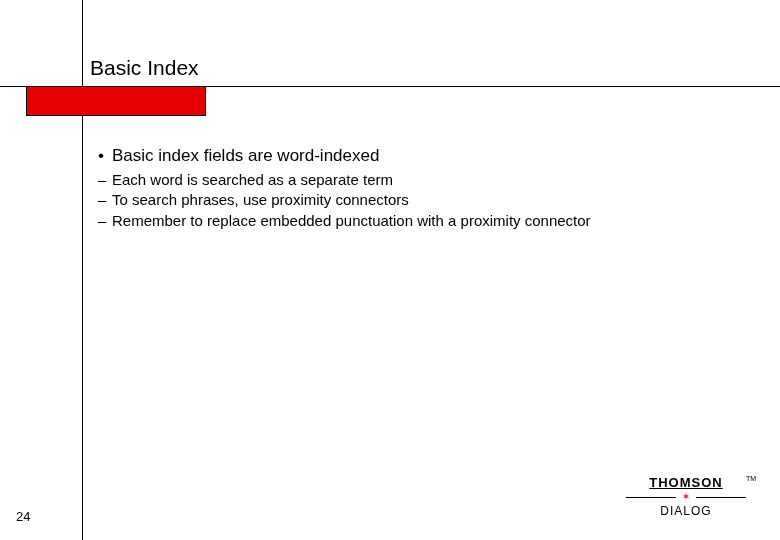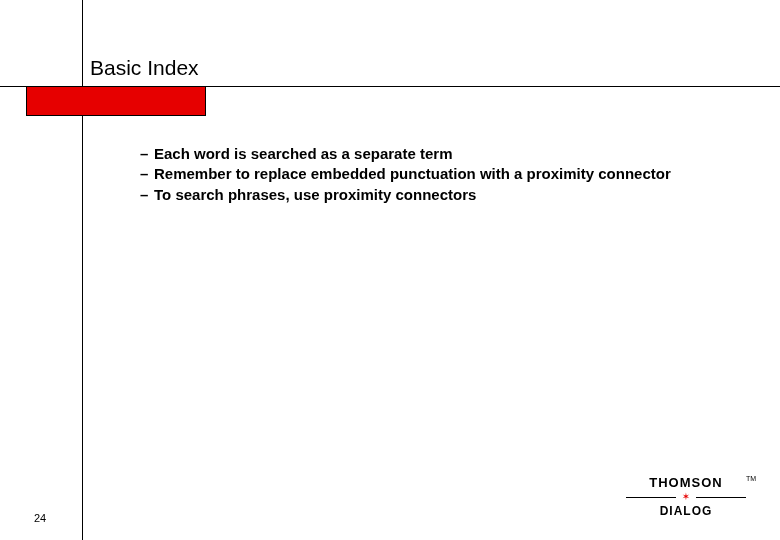--- a/index.html
+++ b/index.html
@@ -15,56 +15,59 @@
   
   .hline { position: absolute; left: 0; top: 86px; width: 780px; height: 0; border-top: 1px solid #000; }
 
   
   .accent { position: absolute; left: 26px; top: 86px; width: 180px; height: 30px; background: #e60000; border: 1px solid #000; }
 
   
   .body { position: absolute; left: 98px; top: 140px; width: 630px; }
   .lvl1 { font-size: 17px; margin-top: 6px; }
   .lvl1 .bullet { display: inline-block; width: 14px; }
-  .sub { margin-left: 42px; margin-top: 4px; font-weight: bold; }
+  .sub { margin-top: 4px; }
   .lvl2 { font-size: 15px; line-height: 1.35; padding-left: 14px; text-indent: -14px; }
   .lvl2 .dash { display: inline-block; width: 14px; text-indent: 0; }
 
   .gap { height: 36px; }
 
   
-  .pagenum { position: absolute; left: 34px; bottom: 16px; font-size: 11px; }
+  .pagenum { position: absolute; left: 16px; bottom: 16px; font-size: 13px; }
 
   
   .logo { position: absolute; right: 34px; bottom: 22px; text-align: center; width: 120px; }
-  .logo-top { font-size: 13px; font-weight: bold; letter-spacing: 1px; }
+  .logo-top { font-size: 13px; font-weight: bold; letter-spacing: 1px; text-decoration: underline; }
   .logo-sep { display: flex; align-items: center; justify-content: center; gap: 6px; margin: 2px 0; }
   .logo-sep .bar { height: 1px; background: #000; flex: 1; }
   .logo-star { font-size: 10px; color: #e60000; line-height: 1; }
-  .logo-bot { font-size: 12px; font-weight: bold; letter-spacing: 1px; }
+  .logo-bot { font-size: 12px; font-weight: normal; letter-spacing: 1px; }
   .tm { position: absolute; right: -10px; top: 0; font-size: 7px; }
 </style>
 </head>
 <body>
 
 <div class="slide">
 
   <div class="vline"></div>
 
   <div class="title">Basic Index</div>
 
   <div class="hline"></div>
   <div class="accent"></div>
 
   <div class="body">
 
+    <div class="lvl1">
+      <span class="bullet">•</span><span>Basic index fields are word-indexed</span>
+    </div>
     <div class="sub">
       <div class="lvl2"><span class="dash">–</span><span>Each word is searched as a separate term</span></div>
+      <div class="lvl2"><span class="dash">–</span><span>To search phrases, use proximity connectors</span></div>
       <div class="lvl2"><span class="dash">–</span><span>Remember to replace embedded punctuation with a proximity connector</span></div>
-      <div class="lvl2"><span class="dash">–</span><span>To search phrases, use proximity connectors</span></div>
     </div>
 
     <div class="gap"></div>
 
 
   </div>
 
   <div class="pagenum">24</div>
 
   <div class="logo">

